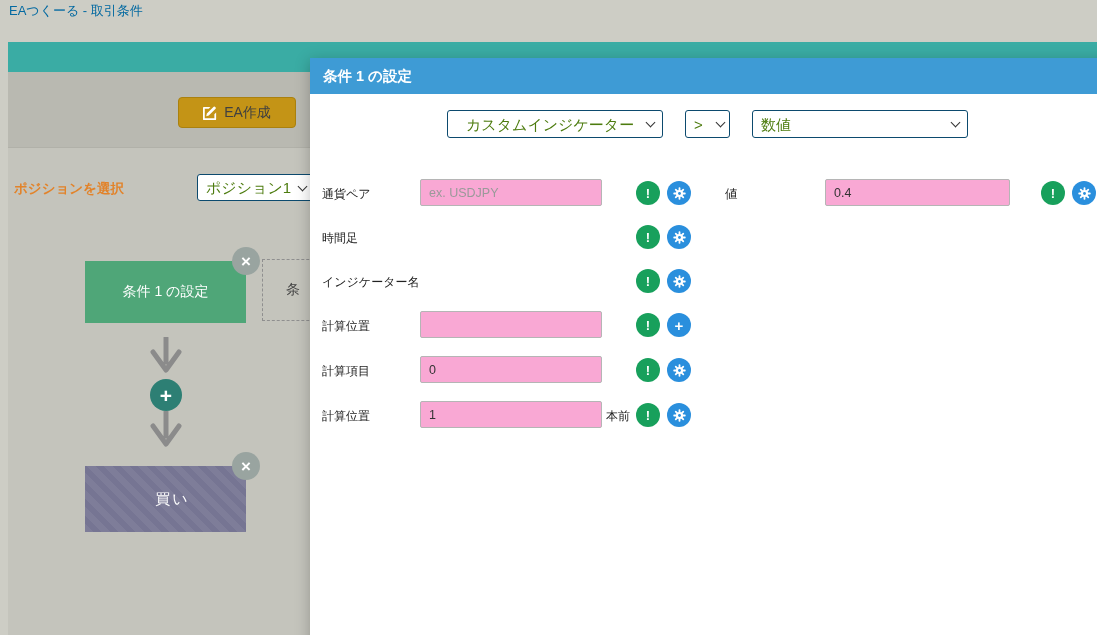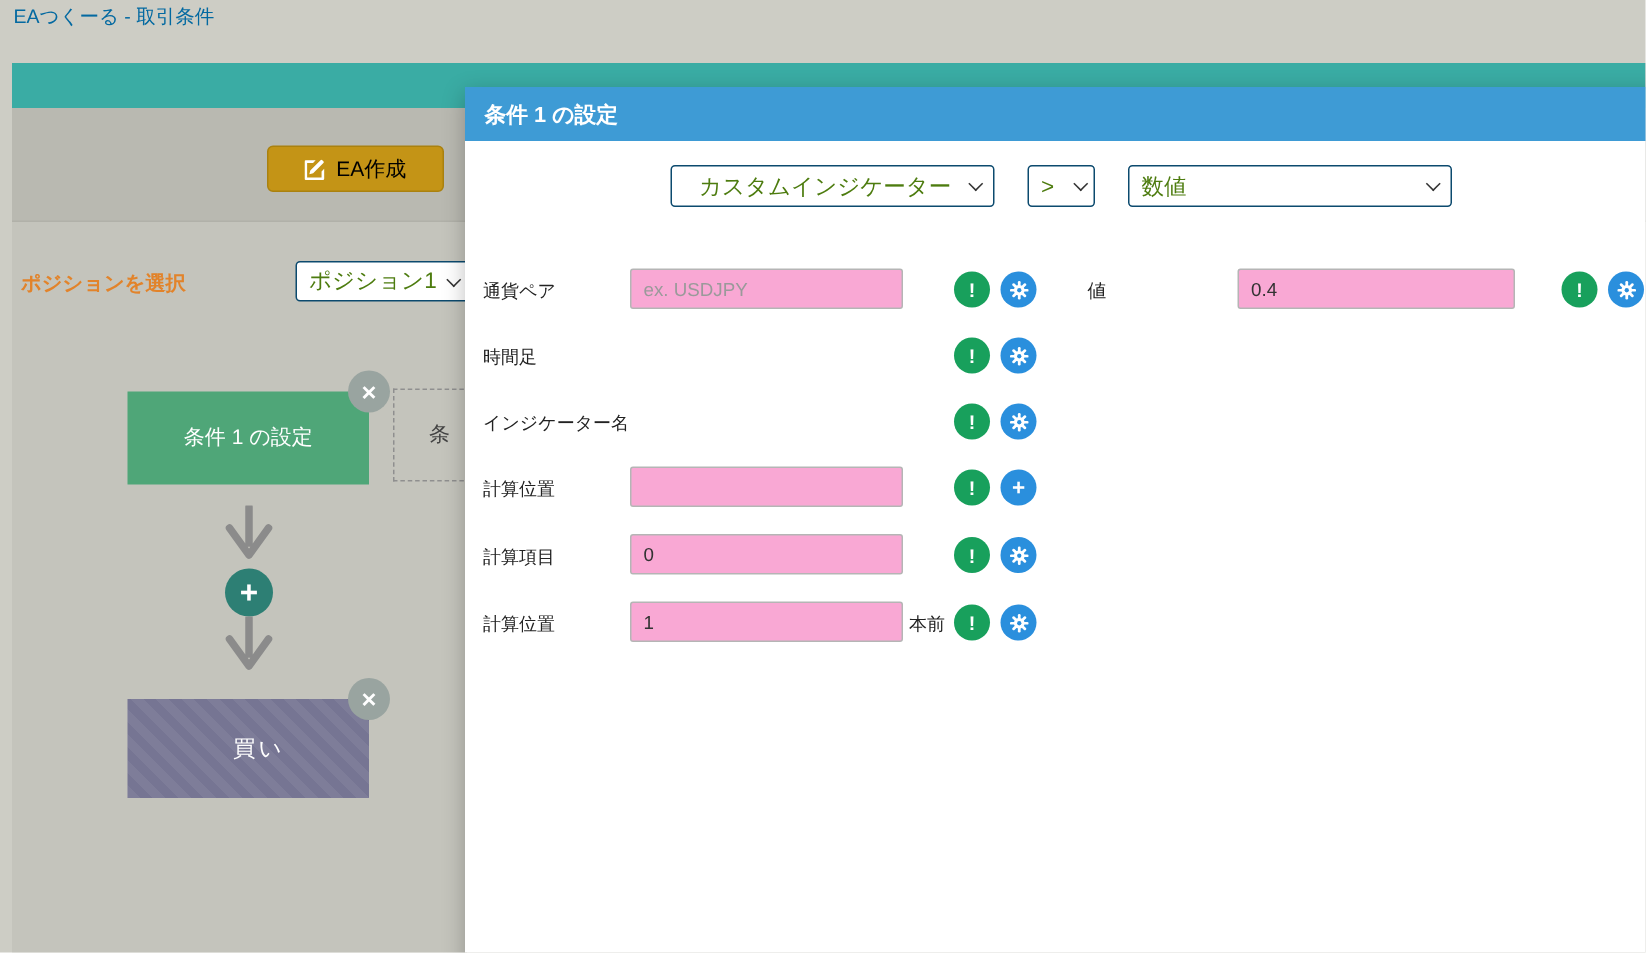--- a/index.html
+++ b/index.html
@@ -15,21 +15,21 @@
   }
   
   .panel { position:absolute; left:8px; top:42px; width:1089px; height:593px; background:#c4c4bc; }
   .panel-header { position:absolute; top:0; left:0; right:0; height:30px; background:#3aaca4; }
   .panel-toolbar { position:absolute; top:30px; left:0; right:0; height:76px; background:#b9b9b1; border-bottom:1px solid #b1b1a9; }
   .panel-canvas { position:absolute; top:107px; left:0; right:0; bottom:0; }
 
   .create-btn {
     position:absolute; left:170px; top:25px; width:118px; height:31px;
     background:#c49416; border:1px solid #aa810f; border-radius:4px;
-    color:#000000; font-size:14px; display:flex; align-items:center; justify-content:center; gap:7px;
+    color:#404040; font-size:14px; display:flex; align-items:center; justify-content:center; gap:7px;
     cursor:pointer;
   }
 
   .pos-label { position:absolute; left:6px; top:31px; color:#e2832a; font-size:13.5px; font-weight:bold;text-align:right; }
 
   .sel-wrap { position:absolute; height:28px; }
   .sel-wrap select {
     width:100%; height:100%; appearance:none; -webkit-appearance:none; -moz-appearance:none;
     border:1px solid #0c4a6e; border-radius:3px; background:#fff;
     font-size:15px; color:#4d7c0f; padding:0 22px 0 8px;

